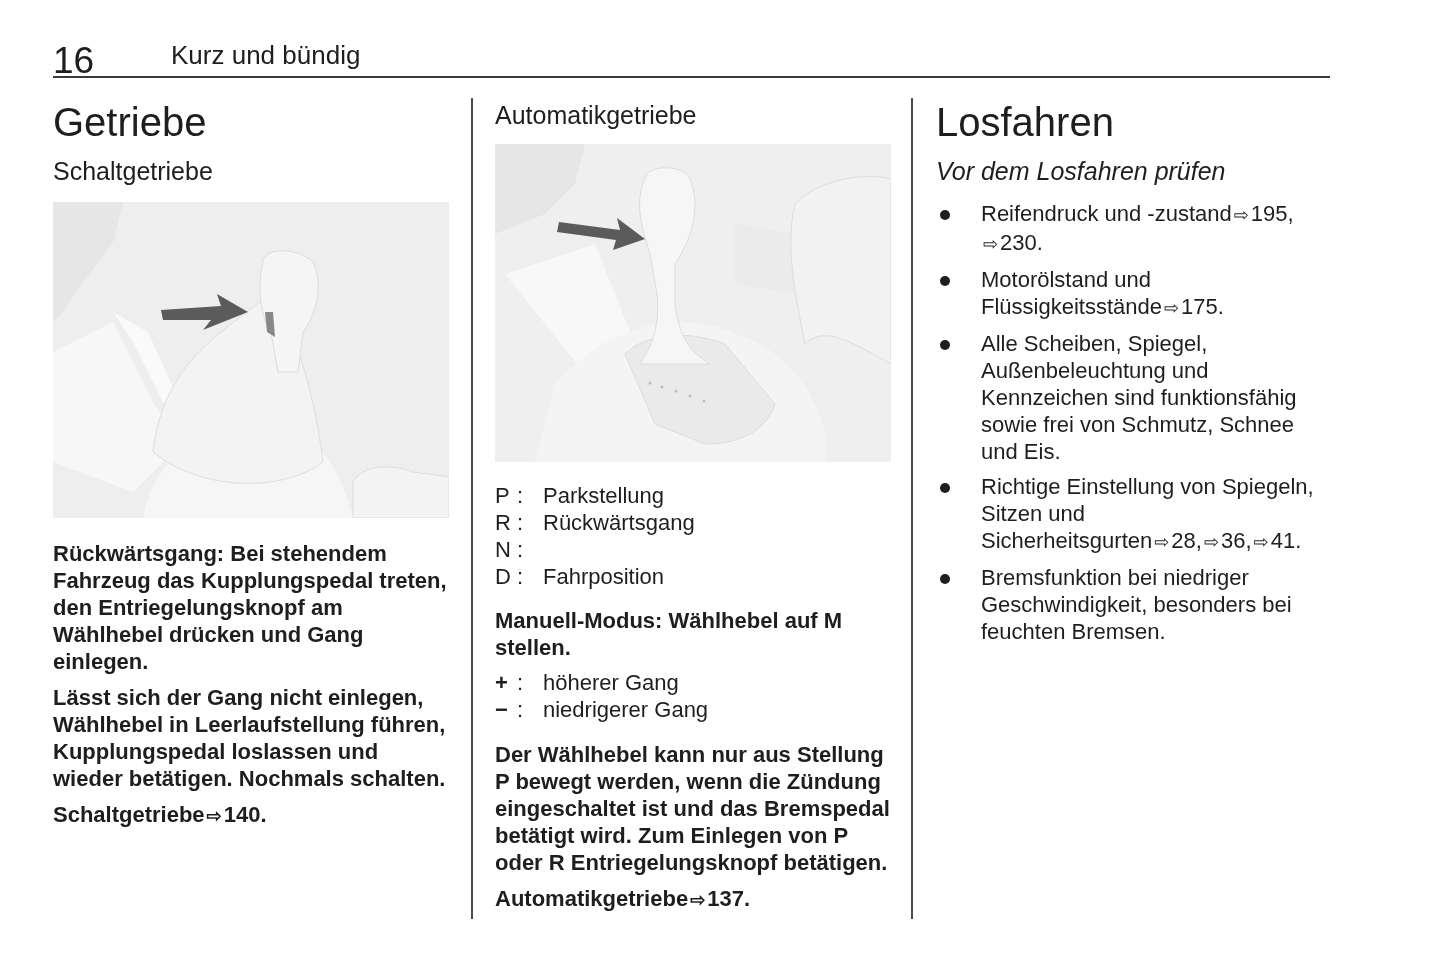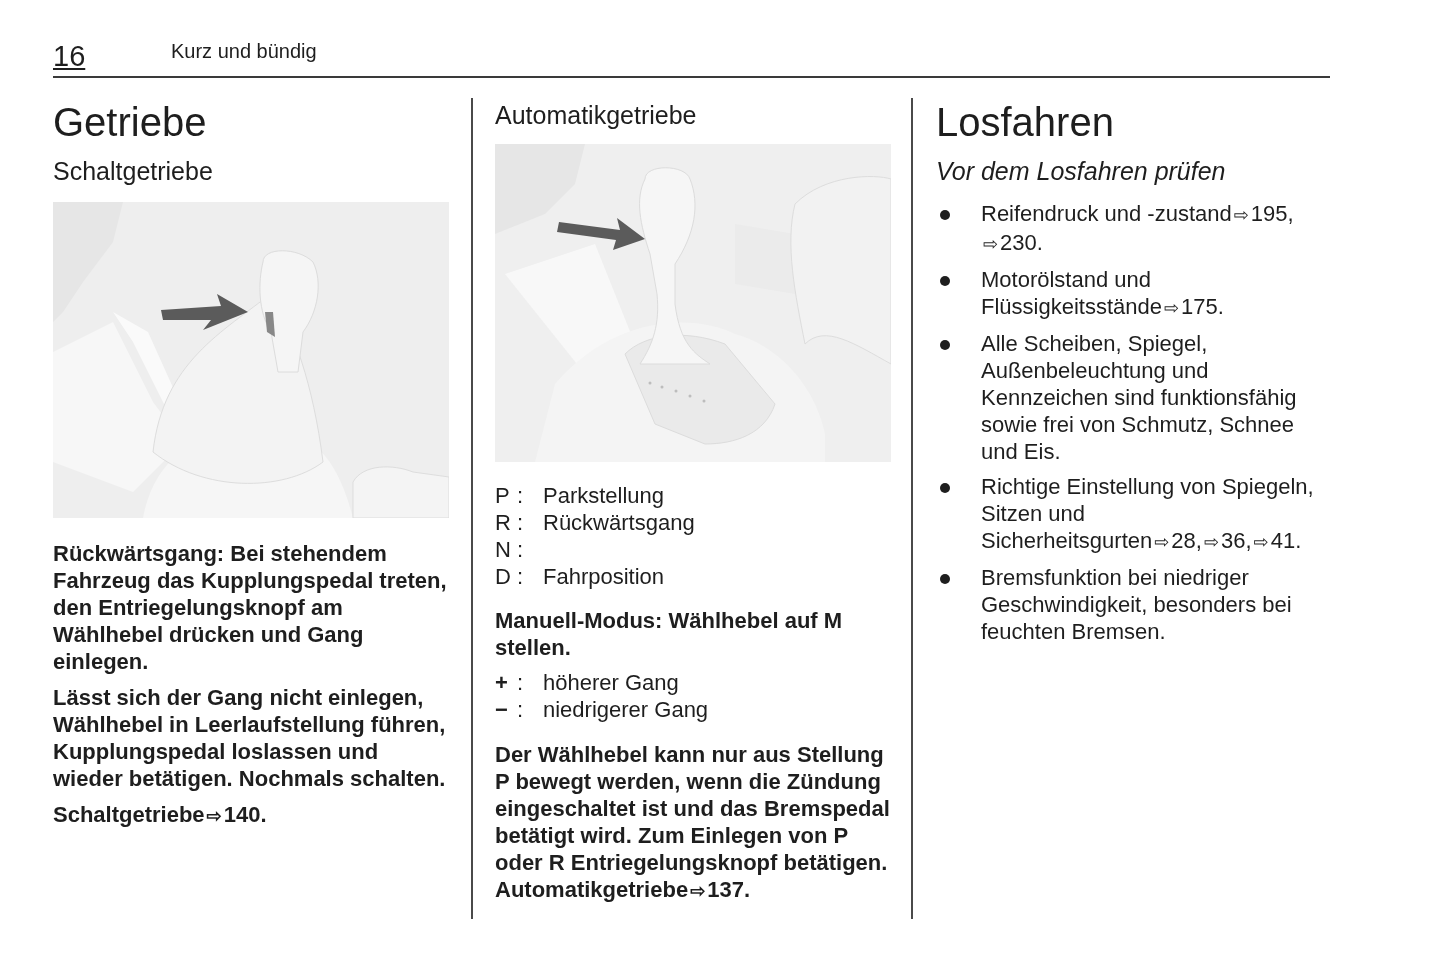--- a/index.html
+++ b/index.html
@@ -1,21 +1,21 @@
 <!DOCTYPE html>
 <html><head>
 <meta charset="utf-8">
 <style>
   html, body { margin:0; padding:0; background:#ffffff; }
   body { width:1445px; height:965px; position:relative; overflow:hidden;
          font-family:"Liberation Sans", sans-serif; color:#1e1e1e; }
   .header { position:absolute; left:53px; top:40px; width:1277px; height:36px;
             border-bottom:2px solid #3a3a3a; }
-  .page-num { position:absolute; left:0; top:0; font-size:29px;text-decoration:underline; }
-  .running-title { position:absolute; left:118px; top:0; font-size:20px; }
+  .page-num { position:absolute; left:0; top:0; font-size:37px; }
+  .running-title { position:absolute; left:118px; top:0; font-size:26px; }
   .divider { position:absolute; top:98px; height:821px; width:2px; background:#4a4a4a; }
   .col { position:absolute; top:96px; }
   .col1 { left:53px; width:400px; }
   .col2 { left:495px; width:400px; }
   .col3 { left:936px; width:400px; }
   h1 { font-weight:normal; font-size:40px; margin:0; line-height:44px; }
   h2 { font-weight:normal; font-size:25px; margin:0; line-height:34px; }
   p { font-size:22px; line-height:27px; margin:0;font-weight:bold; }
   .fig { background:#efefef; position:relative; overflow:hidden; }
   .ref { font-size:18px; margin:0 2px; }
@@ -115,21 +115,21 @@
         <span class="c">:</span>
         <span>höherer Gang</span>
       </div>
     <div class="kv">
         <span class="k" style="font-weight:bold;">−</span>
         <span class="c">:</span>
         <span>niedrigerer Gang</span>
       </div>
   </div>
   <p style="margin-top:18px;">Der Wählhebel kann nur aus Stellung P bewegt werden, wenn die Zündung eingeschaltet ist und das Bremspedal betätigt wird. Zum Einlegen von P oder R Entriegelungsknopf betätigen.</p>
-  <p style="margin-top:0;">
+  <p style="margin-top:9px;">
     <span>Automatikgetriebe</span><span class="ref">⇨</span><span>137.</span>
   </p>
 </div>
 
 <div class="col col3">
   <h1 style="margin-top:4px;">Losfahren</h1>
   <h2 style="margin-top:10px;font-style:italic;">Vor dem Losfahren prüfen</h2>
   <ul class="bullets" style="margin-top:12px;">
     <li><span class="dot"></span><span>Reifendruck und -zustand</span><span class="ref">⇨</span><span>195,</span> <span class="ref">⇨</span><span>230.</span></li>
     <li><span class="dot"></span><span>Motorölstand und Flüssigkeitsstände</span><span class="ref">⇨</span><span>175.</span></li>

